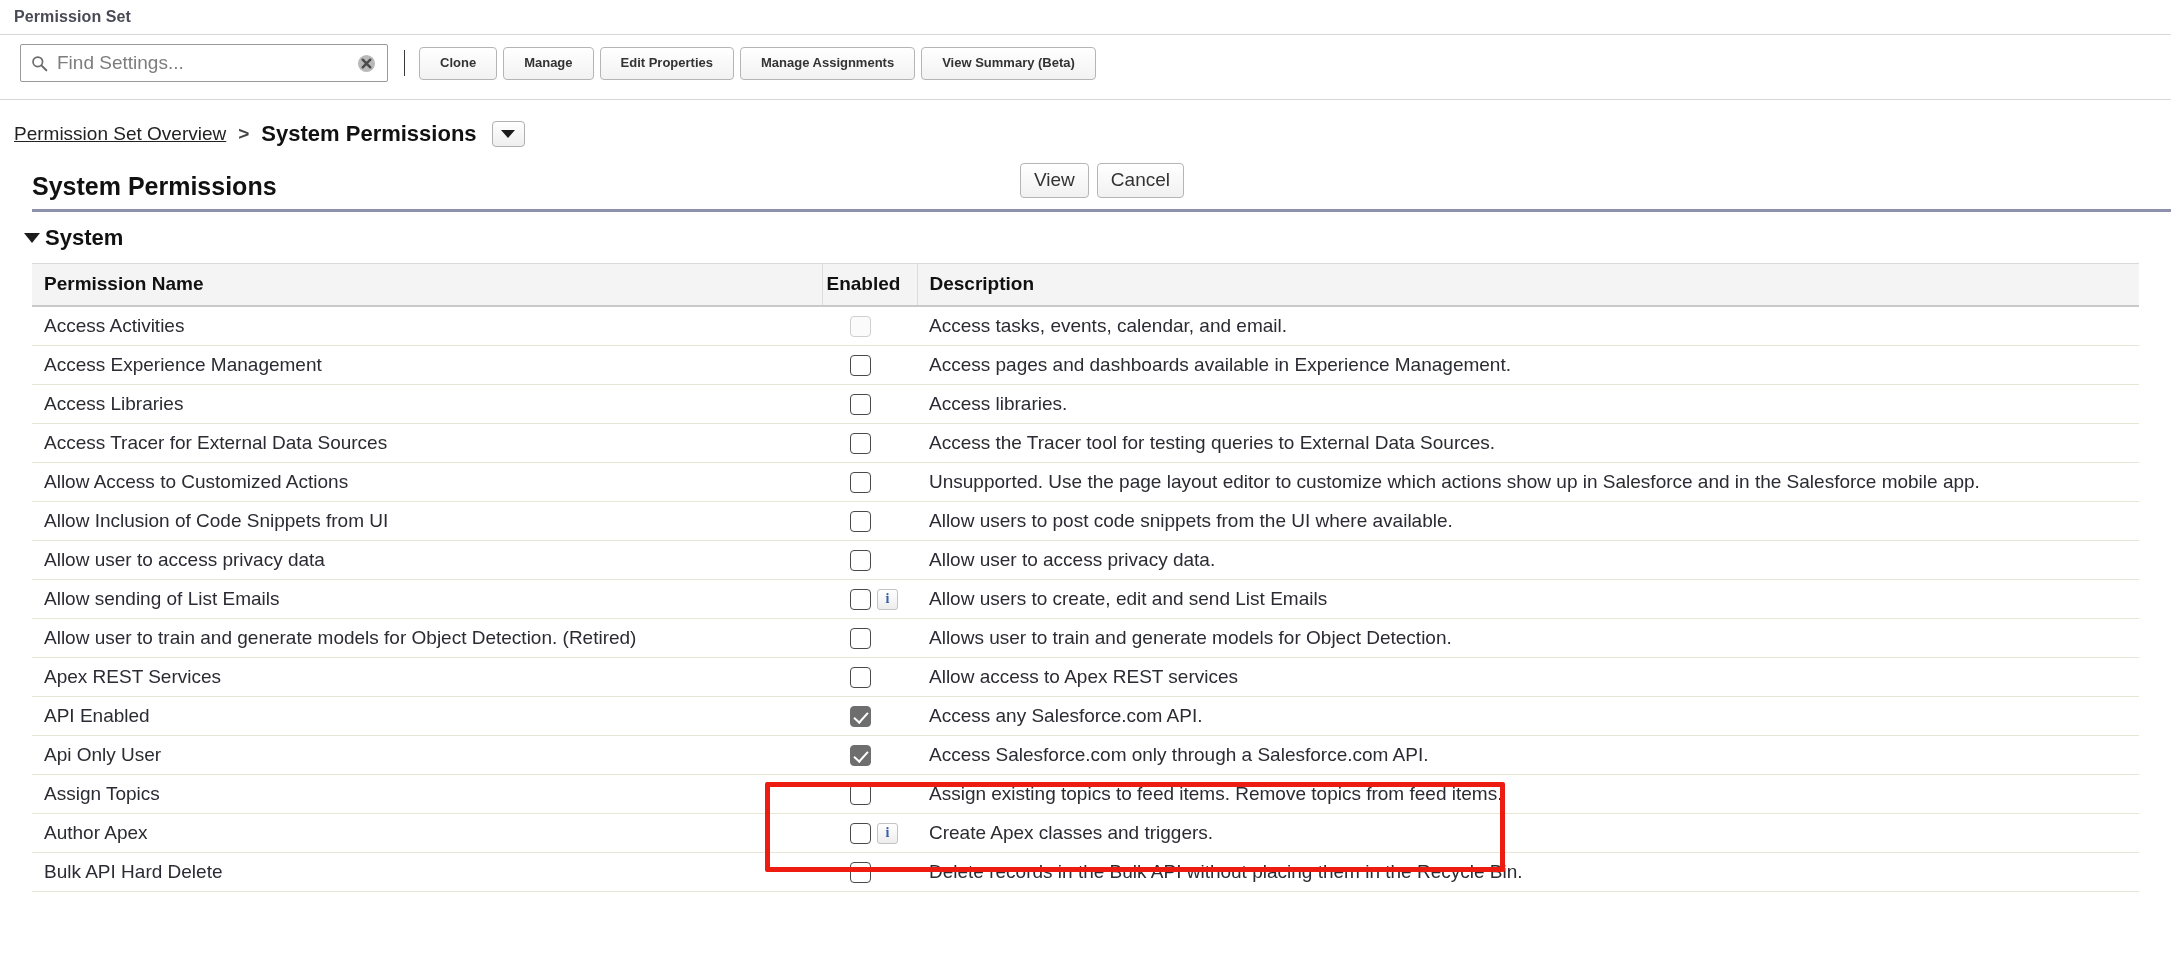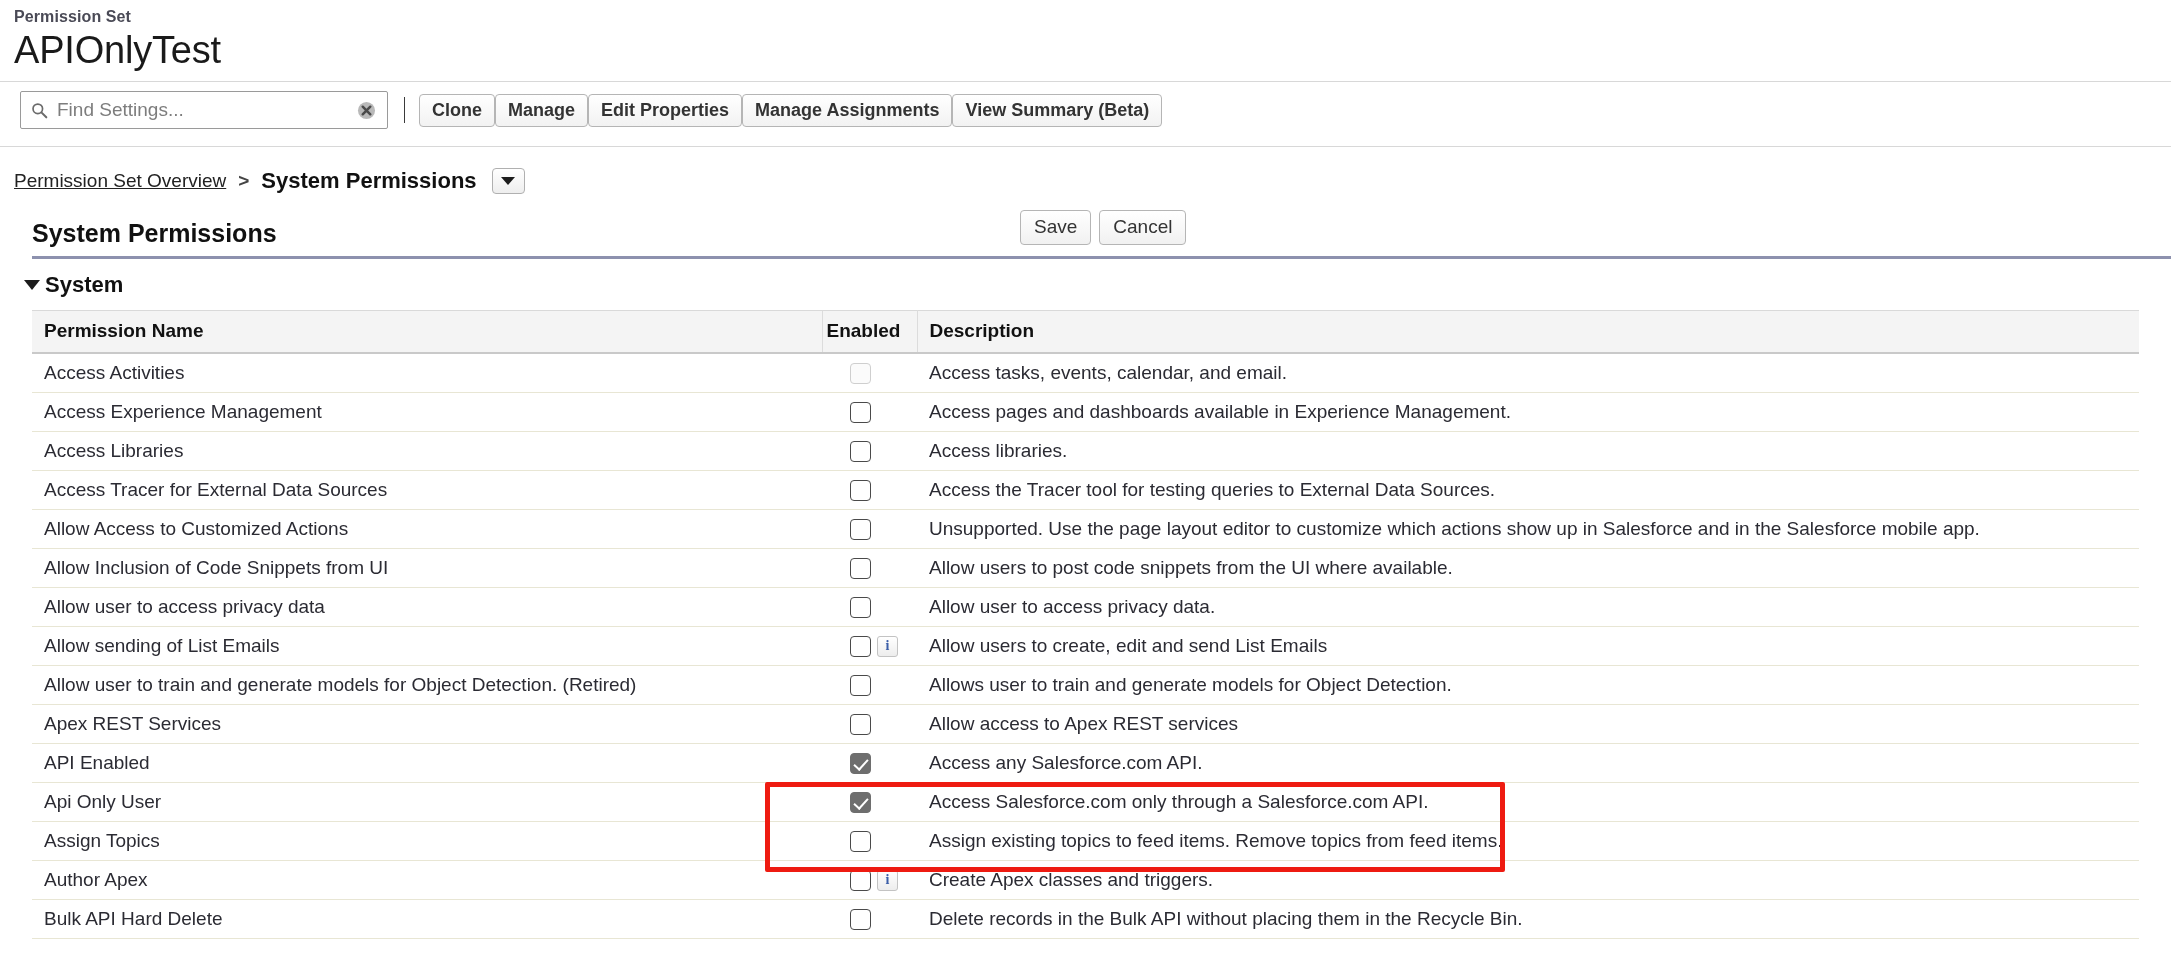--- a/index.html
+++ b/index.html
@@ -49,24 +49,24 @@
   .clear-icon {
     position: absolute; right: 11px; top: 9px;
     width: 19px; height: 19px; cursor: pointer;
   }
   .tool-sep {
     width: 1px; height: 26px; background: #3a3a3a;
     margin: 0 14px 0 16px;
   }
   .btn {
     font-family: "Liberation Sans", sans-serif;
-    font-size: 18px; font-weight: bold; color: #333;
+    font-size: 13px; font-weight: bold; color: #333;
     background: linear-gradient(#ffffff, #f2f2f2);
     border: 1px solid #b5b5b5; border-radius: 4px;
-    padding: 4px 12px 5px; 
+    padding: 4px 20px 5px; margin-right: 6px;
     line-height: 22px; cursor: pointer; white-space: nowrap;
   }
 
   
   .crumbs {
     display: flex; align-items: center;
     padding: 21px 0 0 14px; gap: 12px;
   }
   .crumb-link {
     font-size: 19px; color: #222; text-decoration: underline; cursor: pointer;
@@ -187,21 +187,20 @@
   }
   .stage { position: relative; width: 2171px; height: 972px; }
 </style>
 </head>
 <body>
 
 <div class="stage">
 
   <div class="page-header">
     <div class="eyebrow">Permission Set</div>
-    <div class="record-title">APIOnlyTest</div>
   </div>
   <div class="rule"></div>
 
   <div class="toolbar">
     <div class="searchbox">
       <svg class="search-icon" viewBox="0 0 20 20">
         <circle cx="8" cy="8" r="5.6" fill="none" stroke="#6b6b6b" stroke-width="2"></circle>
         <line x1="12.2" y1="12.2" x2="18" y2="18" stroke="#6b6b6b" stroke-width="2.4" stroke-linecap="round"></line>
       </svg>
       <input class="search-input" type="text" placeholder="Find Settings..." style="">
@@ -224,21 +223,21 @@
     <span class="crumb-sep">&gt;</span>
     <span class="crumb-current">System Permissions</span>
     <span class="crumb-caret">
       <span class="caret-tri"></span>
     </span>
   </div>
 
   <div class="section-head">
     <span class="section-title">System Permissions</span>
     <span class="section-actions">
-      <button class="btn-sm">Save</button>
+      <button class="btn-sm">View</button>
       <button class="btn-sm">Cancel</button>
     </span>
   </div>
   <div class="thick-rule"></div>
 
   <div class="group-row">
     <span class="group-tri"></span>
     <span class="group-label">System</span>
   </div>
 

